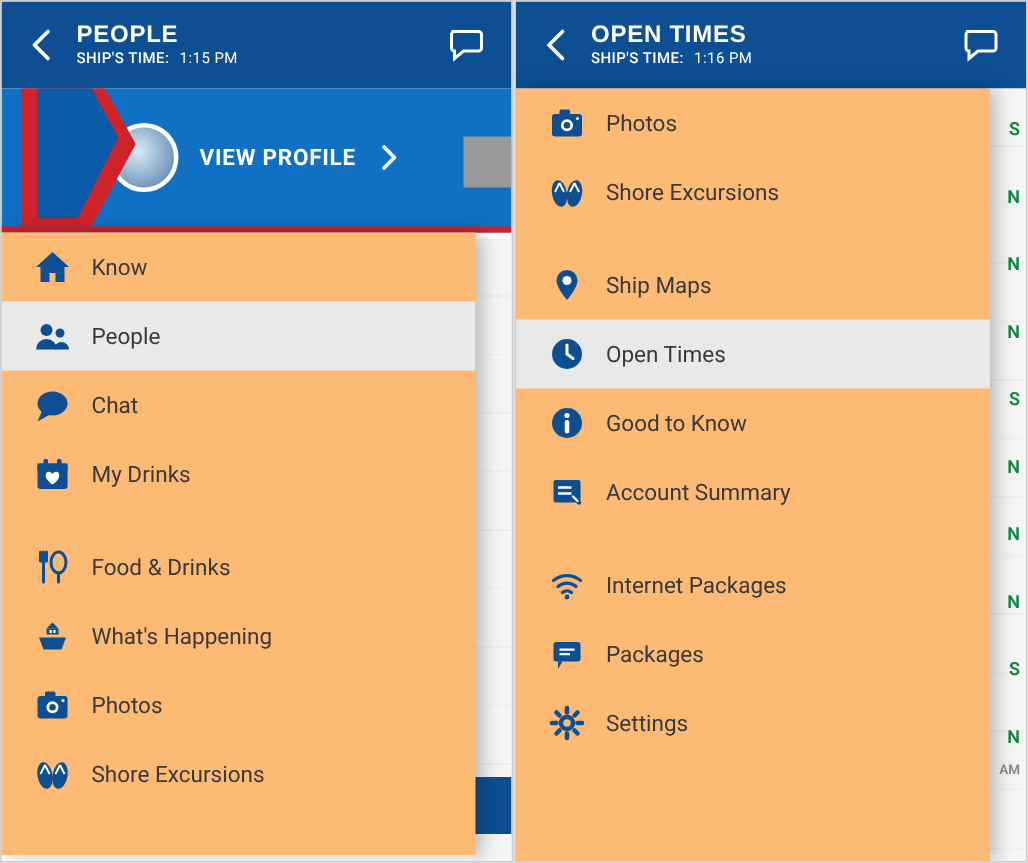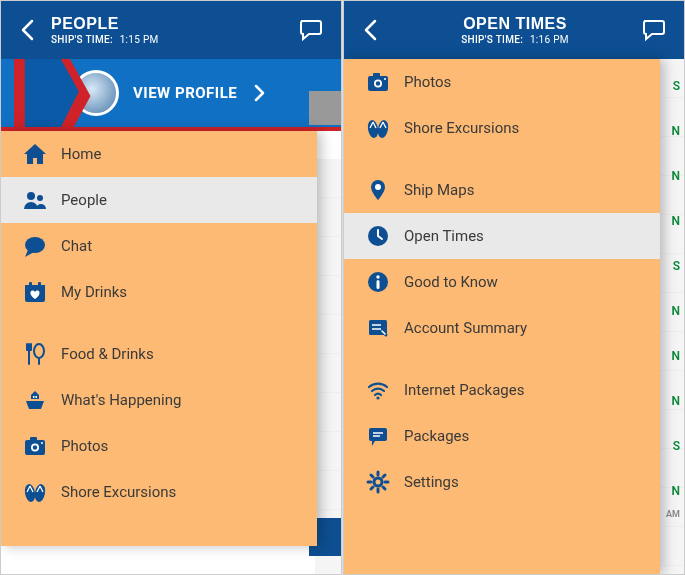--- a/index.html
+++ b/index.html
@@ -12,21 +12,21 @@
     overflow: hidden;
   }
   .screen {
     width: 342px;
     height: 575px;
     background: #fff;
     position: relative;
     overflow: hidden;
     border: 1px solid #ccc;
   }
-  .screen + .screen { margin-left: 1px; text-align: center; }
+  .screen + .screen { margin-left: 1px; }
 
   
   .header {
     background: #0d4f92;
     color: #fff;
     display: flex;
     align-items: center;
     padding: 8px 12px;
     height: 58px;
   }
@@ -55,21 +55,21 @@
     width: 36px;
     display: flex;
     align-items: center;
     justify-content: center;
     cursor: pointer;
   }
 
   
   .profile-banner {
     background: #1070c4;
-    height: 72px;
+    height: 96px;
     position: relative;
     display: flex;
     align-items: center;
     padding-left: 72px;
     border-bottom: 4px solid #d02229;
     overflow: hidden;
   }
   .whale-tail {
     position: absolute;
     left: 4px; top: -4px;
@@ -302,21 +302,21 @@
     <div class="darkblock" style="bottom:18px;height:38px"></div>
   </div>
 
   <div class="drawer" id="menu-left">
       <div class="menu-item">
         <span class="icon">
           <svg width="26" height="26">
             <use href="#i-home"></use>
           </svg>
         </span>
-        <span>Home</span>
+        <span>Know</span>
       </div>
       <div class="menu-item selected">
         <span class="icon">
           <svg width="26" height="26">
             <use href="#i-people"></use>
           </svg>
         </span>
         <span>People</span>
       </div>
       <div class="menu-item">

